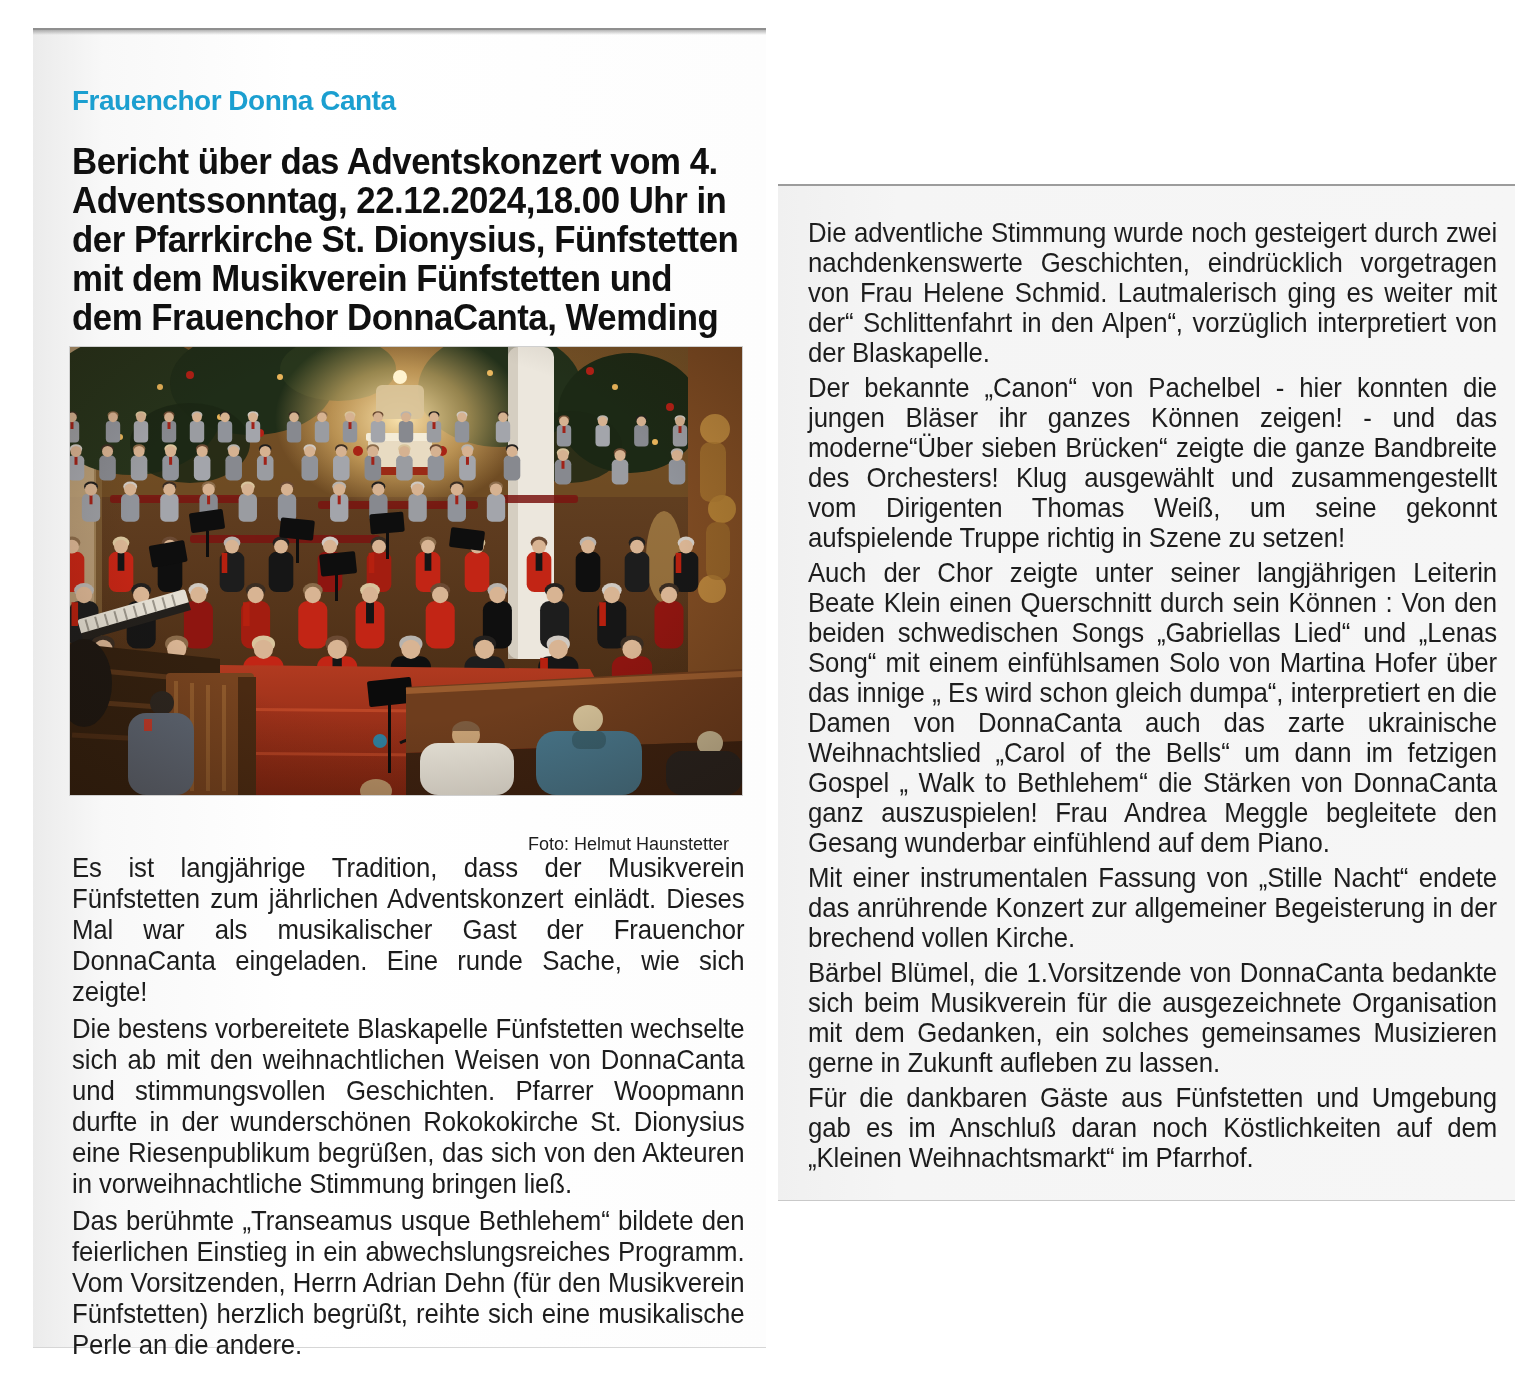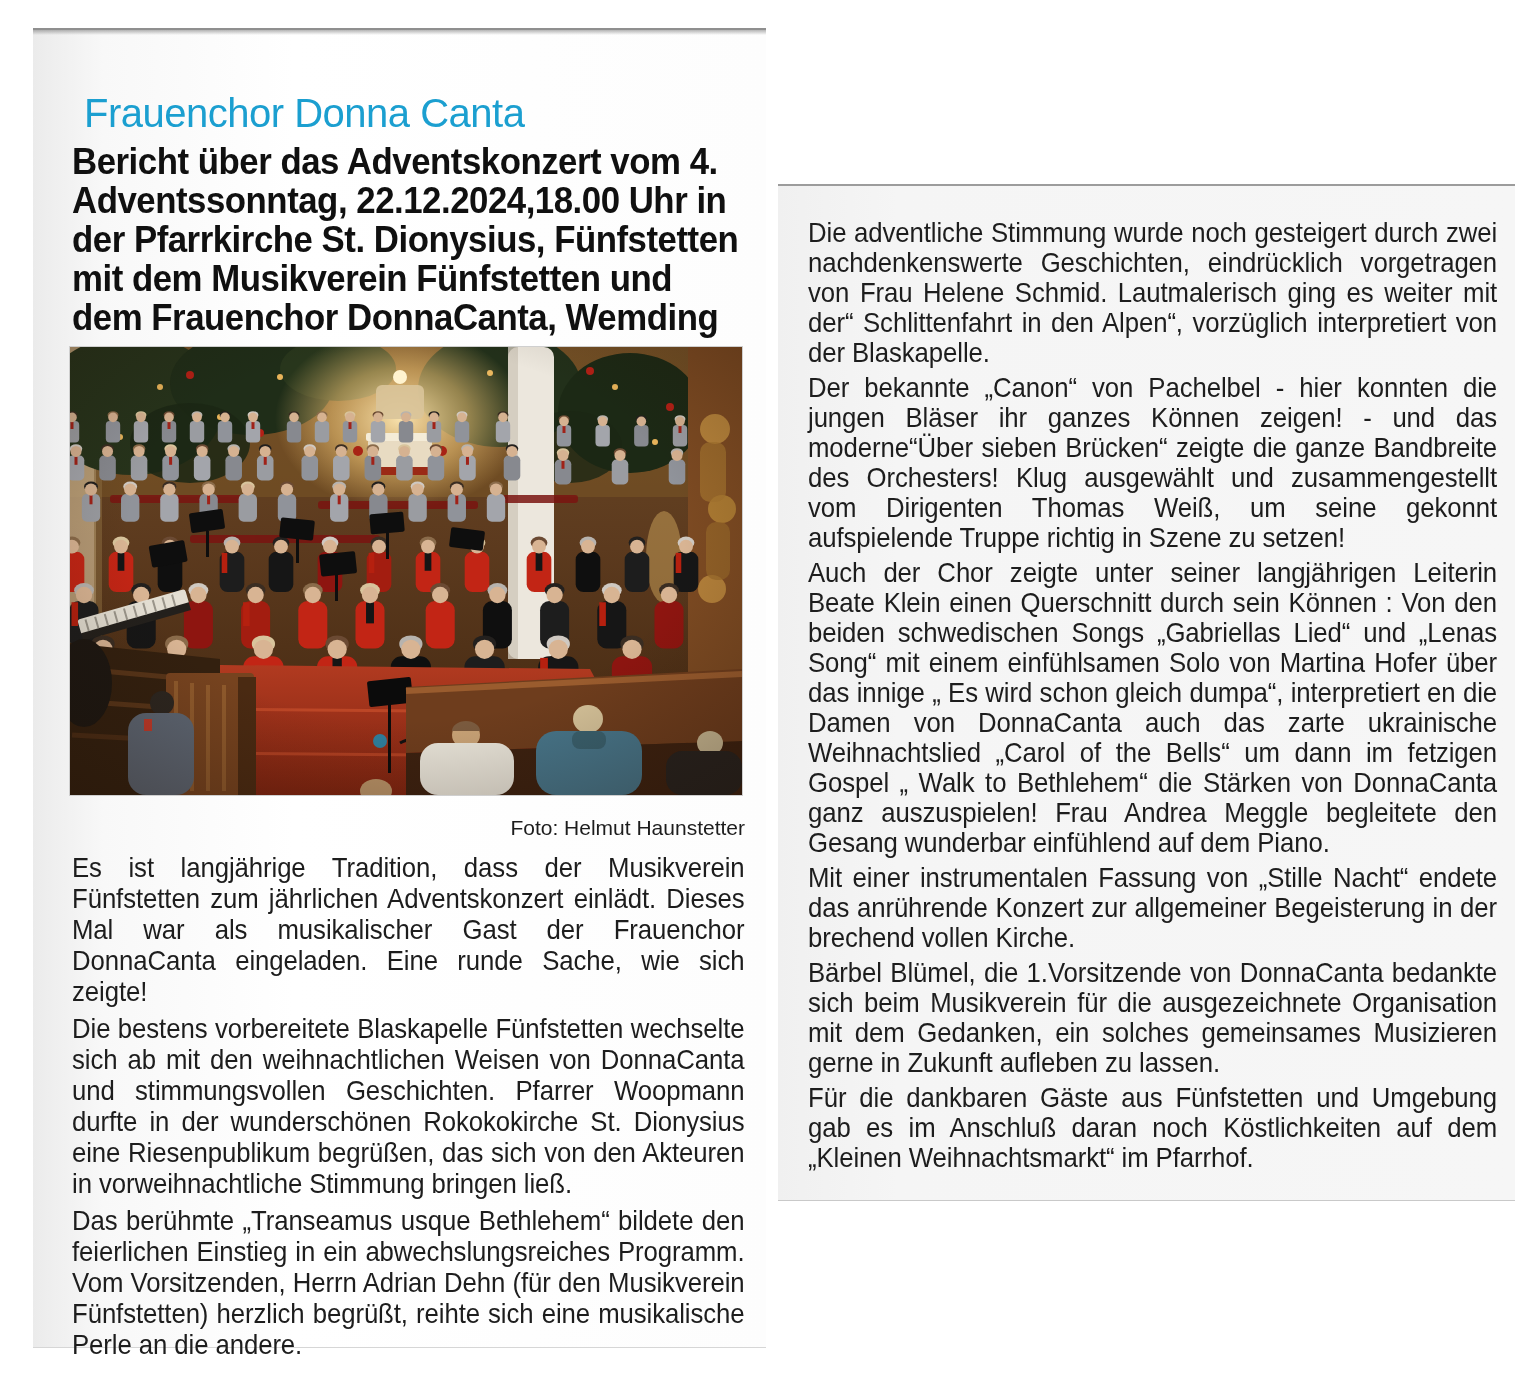--- a/index.html
+++ b/index.html
@@ -12,38 +12,38 @@
     position:absolute;left:33px;top:28px;width:733px;height:1317px;
     background:linear-gradient(90deg,#ebebeb 0px,#f8f8f8 70px,#ffffff 260px,#fdfdfd 100%);
     border-top:2px solid #8f8f8f;
     border-bottom:1px solid #d6d6d6;
   }
   .left-panel::before{
     content:"";position:absolute;left:0;top:0;width:100%;height:5px;
     background:linear-gradient(rgba(120,120,120,.55),rgba(120,120,120,0));
   }
   .kicker{
-    position:absolute;left:39px;top:50px;margin:12px;
-    font-size:40px;line-height:42px;font-weight:normal;letter-spacing:-0.5px;
+    position:absolute;left:39px;top:50px;margin:0;
+    font-size:28px;line-height:42px;font-weight:bold;letter-spacing:-0.5px;
     color:#1b9fd0;
   }
   .headline{
     position:absolute;left:39px;top:112px;width:730px;margin:0;
     font-size:37px;line-height:39px;font-weight:bold;letter-spacing:-0.5px;
     color:#101010;white-space:pre-line;
     transform:scaleX(.94);transform-origin:top left;
   }
   .photo{
     position:absolute;left:37px;top:317px;width:672px;height:448px;margin:0;
     outline:1px solid #cfcfcf;background:#4a2e16;
   }
   .photo svg{display:block;width:672px;height:448px;}
   .credit{
-    position:absolute;right:21px;top:782px;margin:0;
-    font-size:21px;line-height:32px;color:#1d1d1d;
+    position:absolute;right:21px;top:782px;margin:16px;
+    font-size:18px;line-height:32px;color:#1d1d1d;
   }
   .body-col p{
     font-size:28px;line-height:31px;margin:0 0 6px 0;color:#1d1d1d;
     text-align:justify;letter-spacing:-0.1px;
   }
   .left-body{
     position:absolute;left:39px;top:822px;width:731px;
     transform:scaleX(.92);transform-origin:top left;
   }
   

